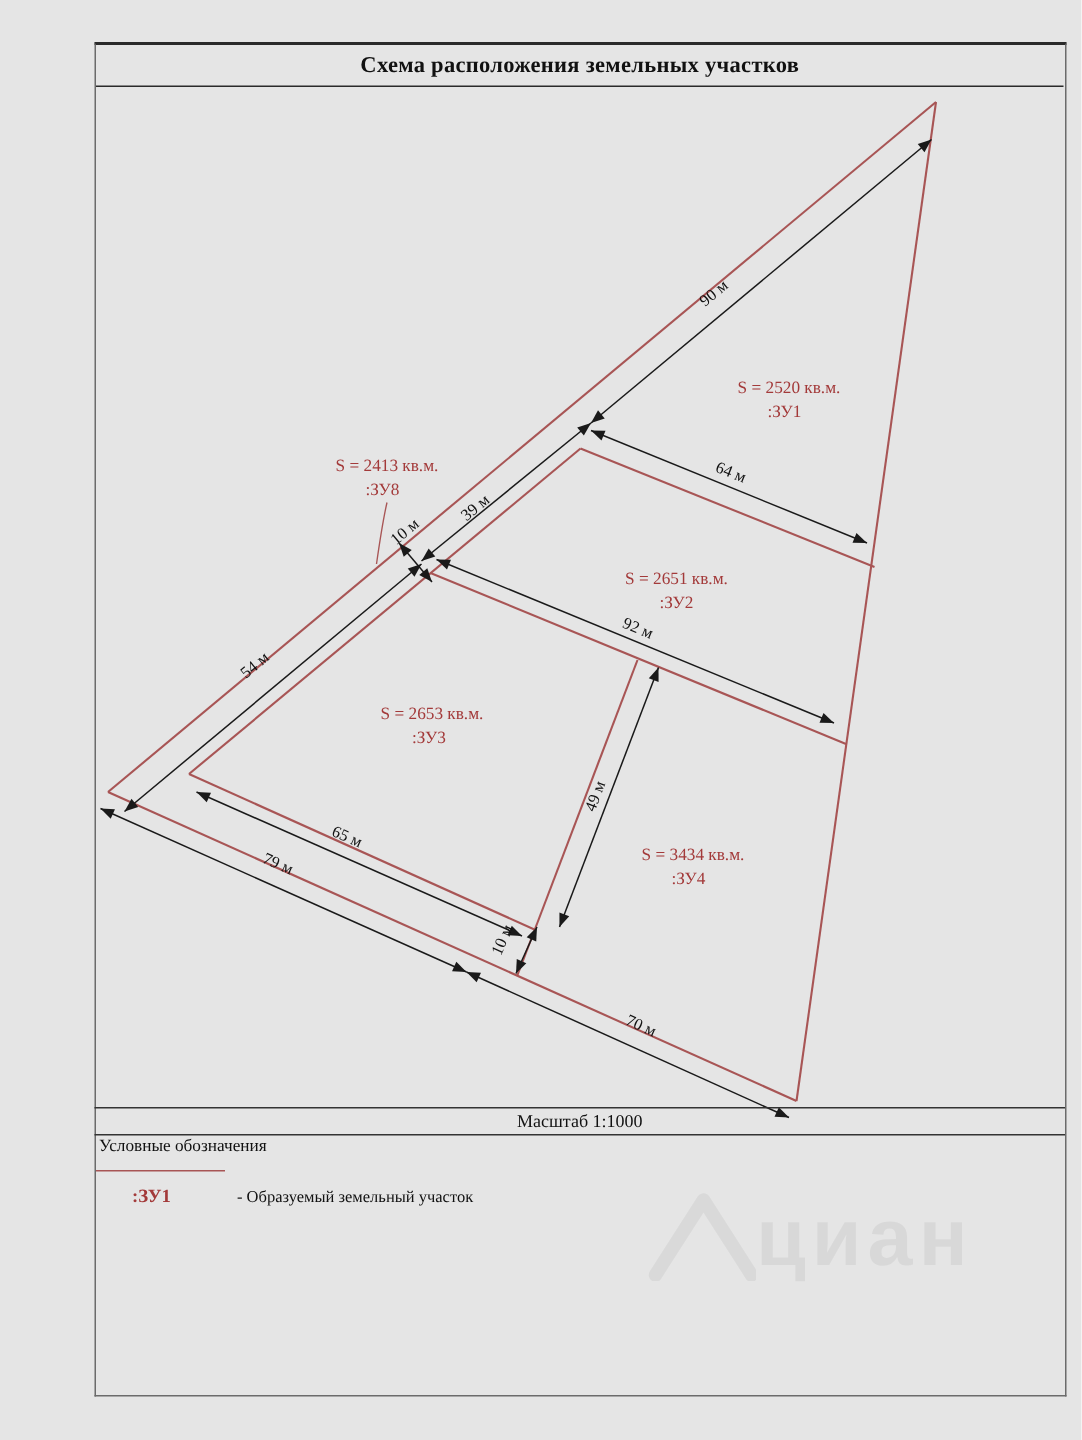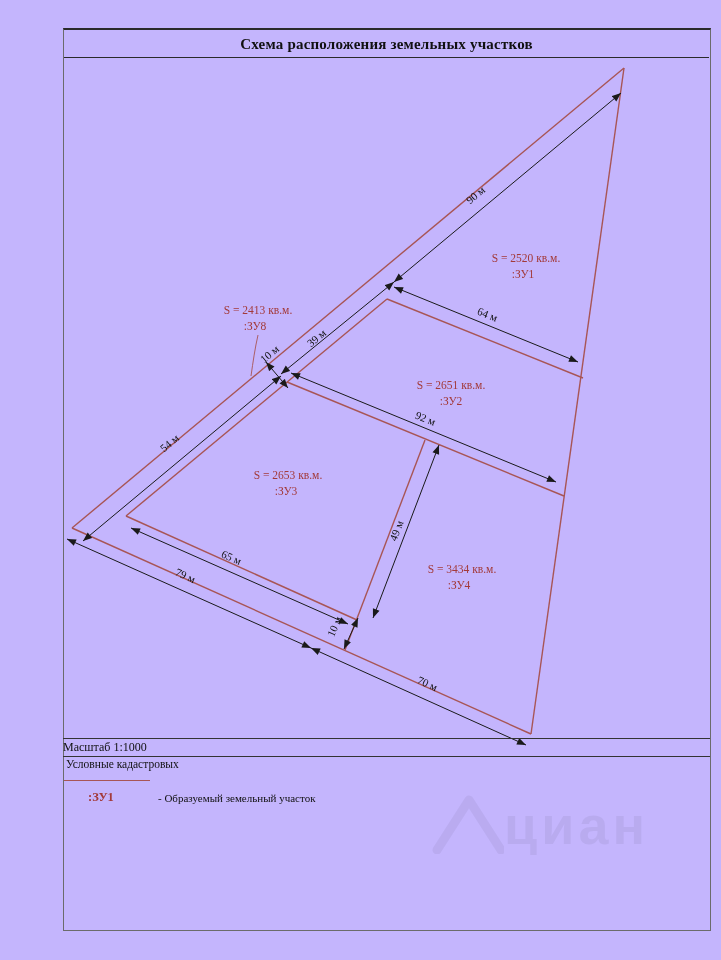--- a/index.html
+++ b/index.html
@@ -1,27 +1,27 @@
 <!DOCTYPE html>
 <html style="--boundary: #a85555; --parcel_text: #a33a3a; --dimension: #1a1a1a;"><head>
 <meta charset="utf-8">
 <style>
   html,body{margin:0;padding:0;background:#ffffff;}
-  #page{position:relative;width:721px;height:960px;background:#c4b5fd;overflow:hidden;
+  #page{position:relative;width:721px;height:960px;background:#e5e5e5;overflow:hidden;
         font-family:"Liberation Serif",serif;color:#111;text-decoration:underline;}
   #frame{position:absolute;left:63px;top:28px;width:646px;height:900px;
          border:1px solid #6b6b6b;border-top:2.5px solid #2a2a2a;}
   #title-bar{position:absolute;left:64px;top:31px;width:645px;height:26px;
              border-bottom:1.5px solid #2a2a2a;text-align:center;
              font-size:15px;font-weight:bold;letter-spacing:.2px;line-height:26px;}
   #drawing{position:absolute;left:0;top:0;width:721px;height:960px;}
   .rule{position:absolute;left:63px;width:647px;height:0;}
   #rule-scale-top{top:738px;border-top:1.5px solid #333;}
   #rule-scale-bottom{top:756px;border-top:1px solid #333;}
-  #scale-label{position:absolute;left:63px;top:740px;width:647px;text-align:left;font-size:12px;}
+  #scale-label{position:absolute;left:63px;top:740px;width:647px;text-align:center;font-size:12px;}
   #legend-heading{position:absolute;left:66px;top:758px;font-size:11.5px;}
   #legend-line{position:absolute;left:64px;top:780px;width:86px;height:0;
                border-top:1.5px solid var(--boundary,#a85555);}
   .legend-text{position:absolute;left:158px;font-size:11px;white-space:nowrap;}
   #legend-text-1{top:772px;}
   #legend-text-2{top:792px;}
   #legend-symbol-zu{position:absolute;left:88px;top:790px;font-size:12.5px;font-weight:bold;
                     color:var(--parcel_text,#a33a3a);}
   
   .red{stroke:var(--boundary,#a85555);stroke-width:1.4;fill:none;}
@@ -104,21 +104,21 @@
       <text class="plabel" x="286" y="495">:ЗУ3</text>
       <text class="plabel" x="462" y="573">S = 3434 кв.м.</text>
       <text class="plabel" x="459" y="589">:ЗУ4</text>
     </g>
   </svg>
 
   <div id="rule-scale-top" class="rule"></div>
   <div id="scale-label">Масштаб 1:1000</div>
   <div id="rule-scale-bottom" class="rule"></div>
 
-  <div id="legend-heading">Условные кадастровых</div>
+  <div id="legend-heading">Условные обозначения</div>
   <div id="legend-line"></div>
   <div id="legend-symbol-zu">:ЗУ1</div>
   <div id="legend-text-2" class="legend-text">- Образуемый земельный участок</div>
 
   <div id="watermark">
     <svg width="72" height="62" xmlns="http://www.w3.org/2000/svg">
       <polyline points="5,58 37,8 69,58" fill="none" stroke="rgba(0,0,0,0.05)" stroke-width="9" stroke-linecap="round" stroke-linejoin="round"></polyline>
     </svg>
     <span id="watermark-text">циан</span>
   </div>

